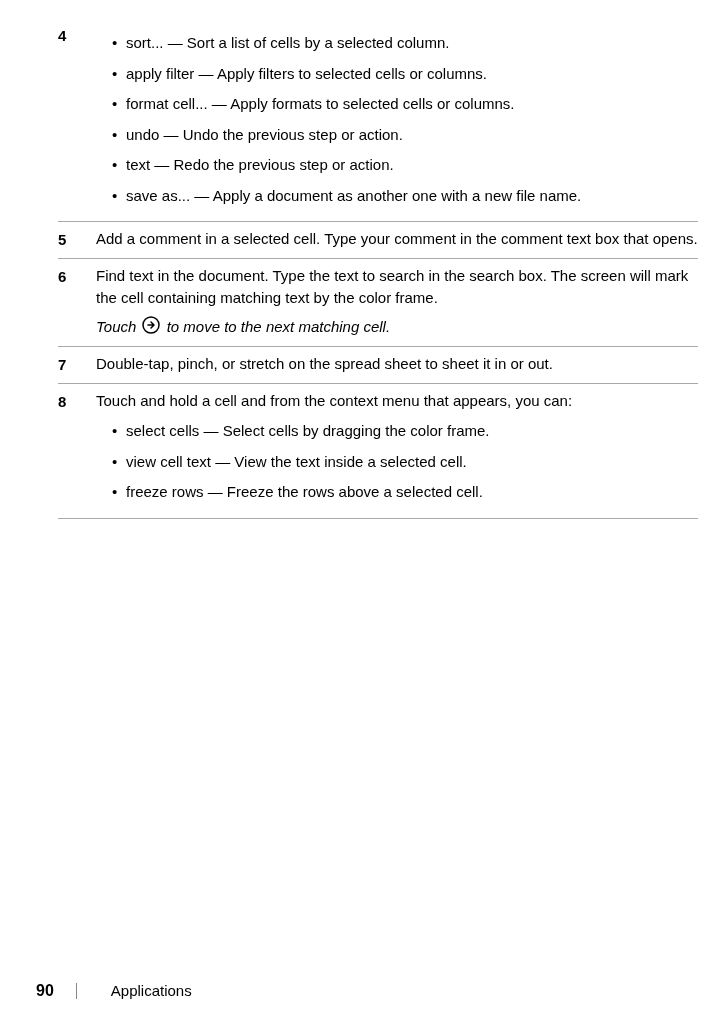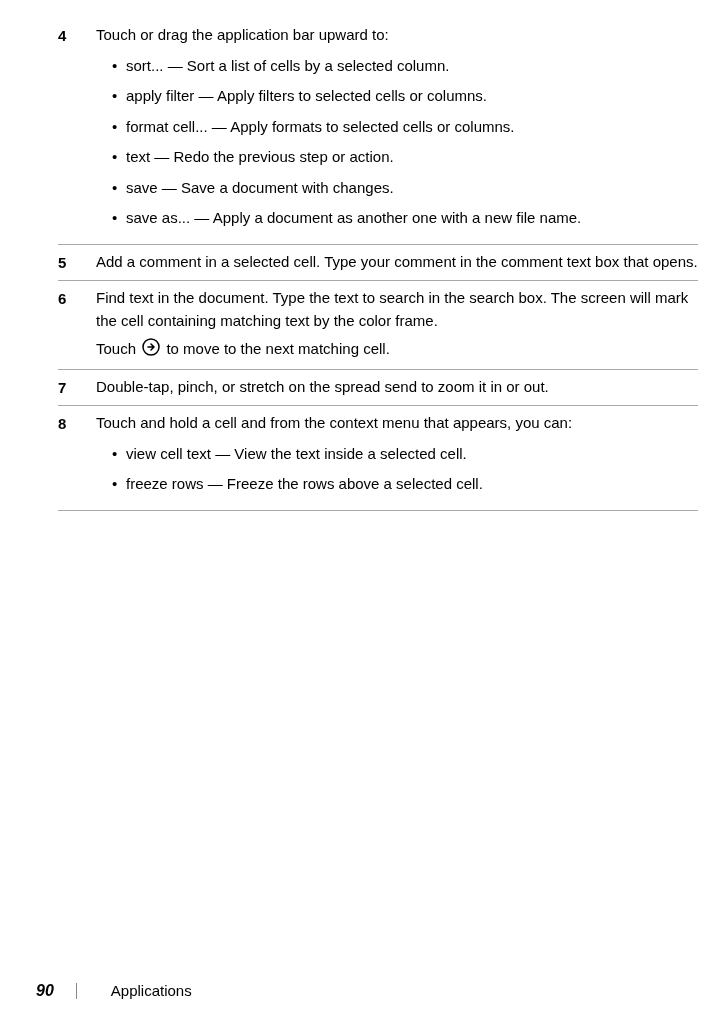--- a/index.html
+++ b/index.html
@@ -62,45 +62,44 @@
       left: 36px;
       bottom: 24px;
       display: flex;
       align-items: center;
       font-size: 15px;
     }
     .page-number {
       font-weight: bold;
       font-size: 16px;
       margin-right: 22px;
-      font-style: italic;
     }
     .footer-divider {
       width: 1px;
       height: 16px;
       background: #888;
       margin-right: 34px;
     }
     .second-para {
       margin-top: 6px;
+      font-style: italic;
     }
   </style>
 </head>
 <body>
 
 <div class="row">
   <div class="step-num">4</div>
   <div class="step-body">
-    <div class="step-intro">Touch or drag the application bar upward to:</div>
     <ul class="bullets">
       <li><span class="term">sort...</span><span> — Sort a list of cells by a selected column.</span></li>
       <li><span class="term">apply filter</span><span> — Apply filters to selected cells or columns.</span></li>
       <li><span class="term">format cell...</span><span> — Apply formats to selected cells or columns.</span></li>
+      <li><span class="term">undo</span><span> — Undo the previous step or action.</span></li>
       <li><span class="term">text</span><span> — Redo the previous step or action.</span></li>
-      <li><span class="term">save</span><span> — Save a document with changes.</span></li>
       <li><span class="term">save as...</span><span> — Apply a document as another one with a new file name.</span></li>
     </ul>
   </div>
 </div>
 
 <div class="row">
   <div class="step-num">5</div>
   <div class="step-body">
     <span>Add a comment in a selected cell. Type your comment in the comment text box that opens.</span>
   </div>
@@ -119,29 +118,30 @@
         </svg>
       </span>
       <span> to move to the next matching cell.</span>
     </div>
   </div>
 </div>
 
 <div class="row">
   <div class="step-num">7</div>
   <div class="step-body">
-    <span>Double-tap, pinch, or stretch on the spread send to zoom it in or out.</span>
+    <span>Double-tap, pinch, or stretch on the spread sheet to sheet it in or out.</span>
   </div>
 </div>
 
 <div class="row">
   <div class="step-num">8</div>
   <div class="step-body">
     <div class="step-intro">Touch and hold a cell and from the context menu that appears, you can:</div>
     <ul class="bullets">
+      <li><span class="term">select cells</span><span> — Select cells by dragging the color frame.</span></li>
       <li><span class="term">view cell text</span><span> — View the text inside a selected cell.</span></li>
       <li><span class="term">freeze rows</span><span> — Freeze the rows above a selected cell.</span></li>
     </ul>
   </div>
 </div>
 
 <div class="footer">
   <span class="page-number">90</span>
   <span class="footer-divider"></span>
   <span>Applications</span>

